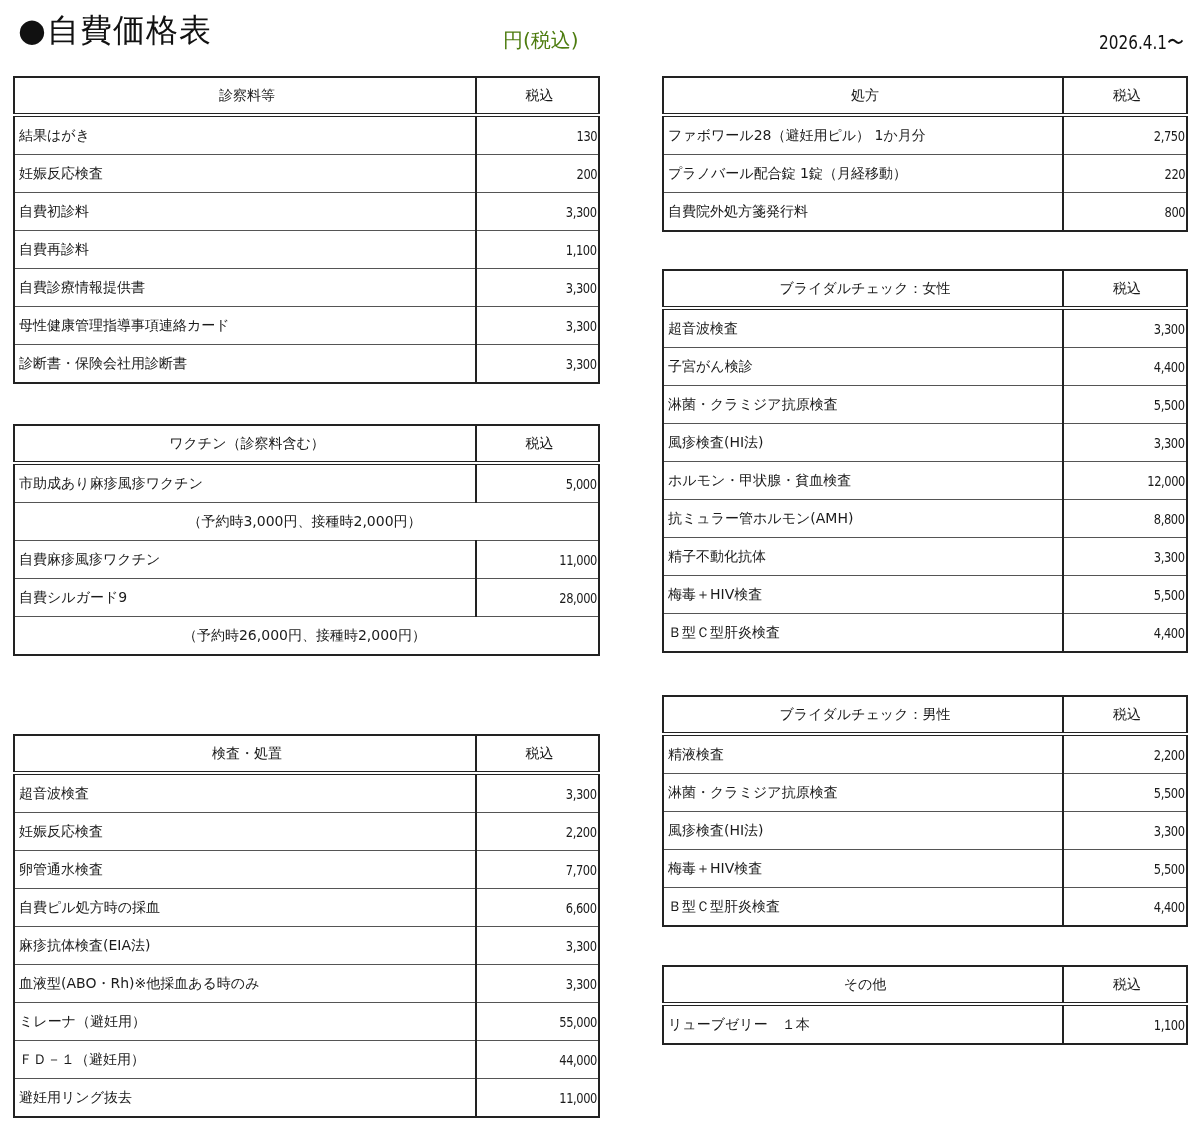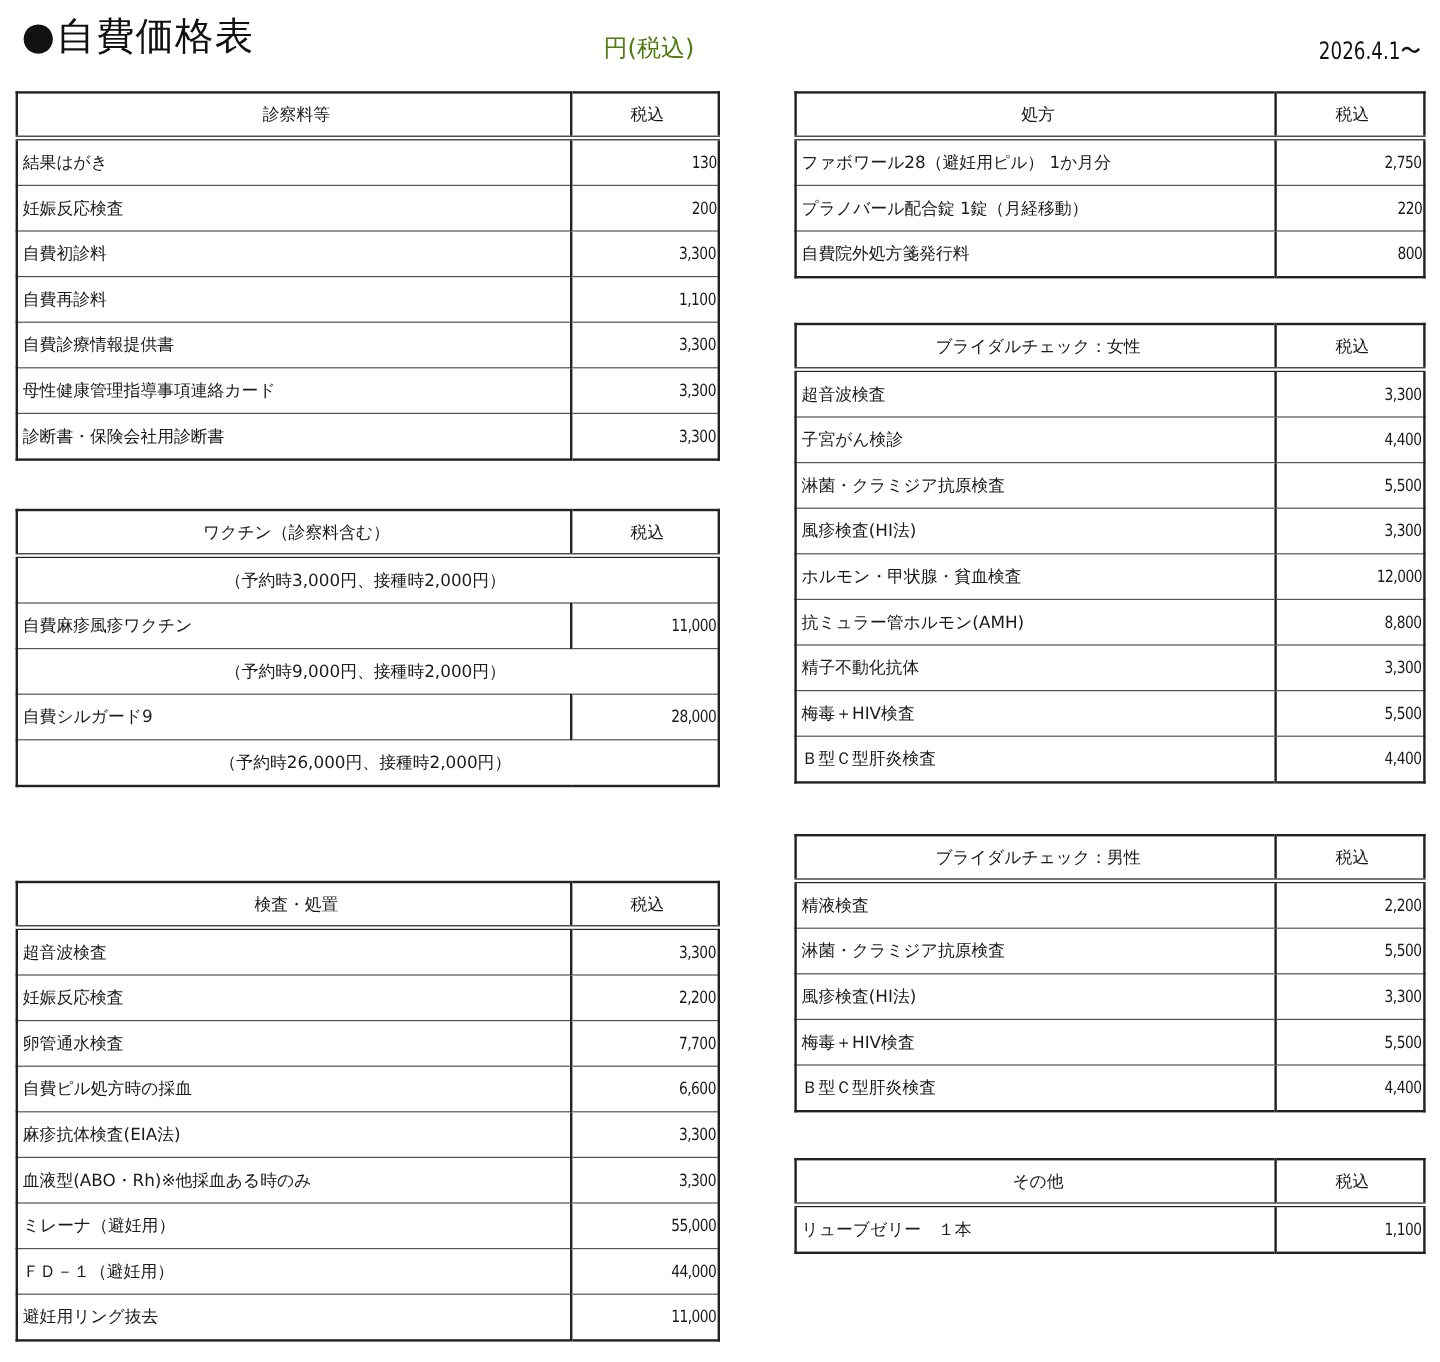--- a/index.html
+++ b/index.html
@@ -95,30 +95,31 @@
   <colgroup>
       <col style="width:462px">
       <col style="width:123px">
     </colgroup>
   <tbody>
       <tr>
     <th>ワクチン（診察料含む）</th>
     <th>税込</th>
   </tr>
   <tr>
+        <td>市助成あり麻疹風疹ワクチン</td>
+        <td class="val"><span>5,000</span></td>
+      </tr>
+  <tr>
         <td class="note" colspan="2">（予約時3,000円、接種時2,000円）</td>
       </tr>
   <tr>
         <td>自費麻疹風疹ワクチン</td>
         <td class="val"><span>11,000</span></td>
       </tr>
   <tr>
-        <td class="note" colspan="2">（予約時9,000円、接種時2,000円）</td>
-      </tr>
-  <tr>
         <td>自費シルガード9</td>
         <td class="val"><span>28,000</span></td>
       </tr>
   <tr>
         <td class="note" colspan="2">（予約時26,000円、接種時2,000円）</td>
       </tr>
 </tbody>
   </table>
 
 <table class="price left" style="top:734px;">

